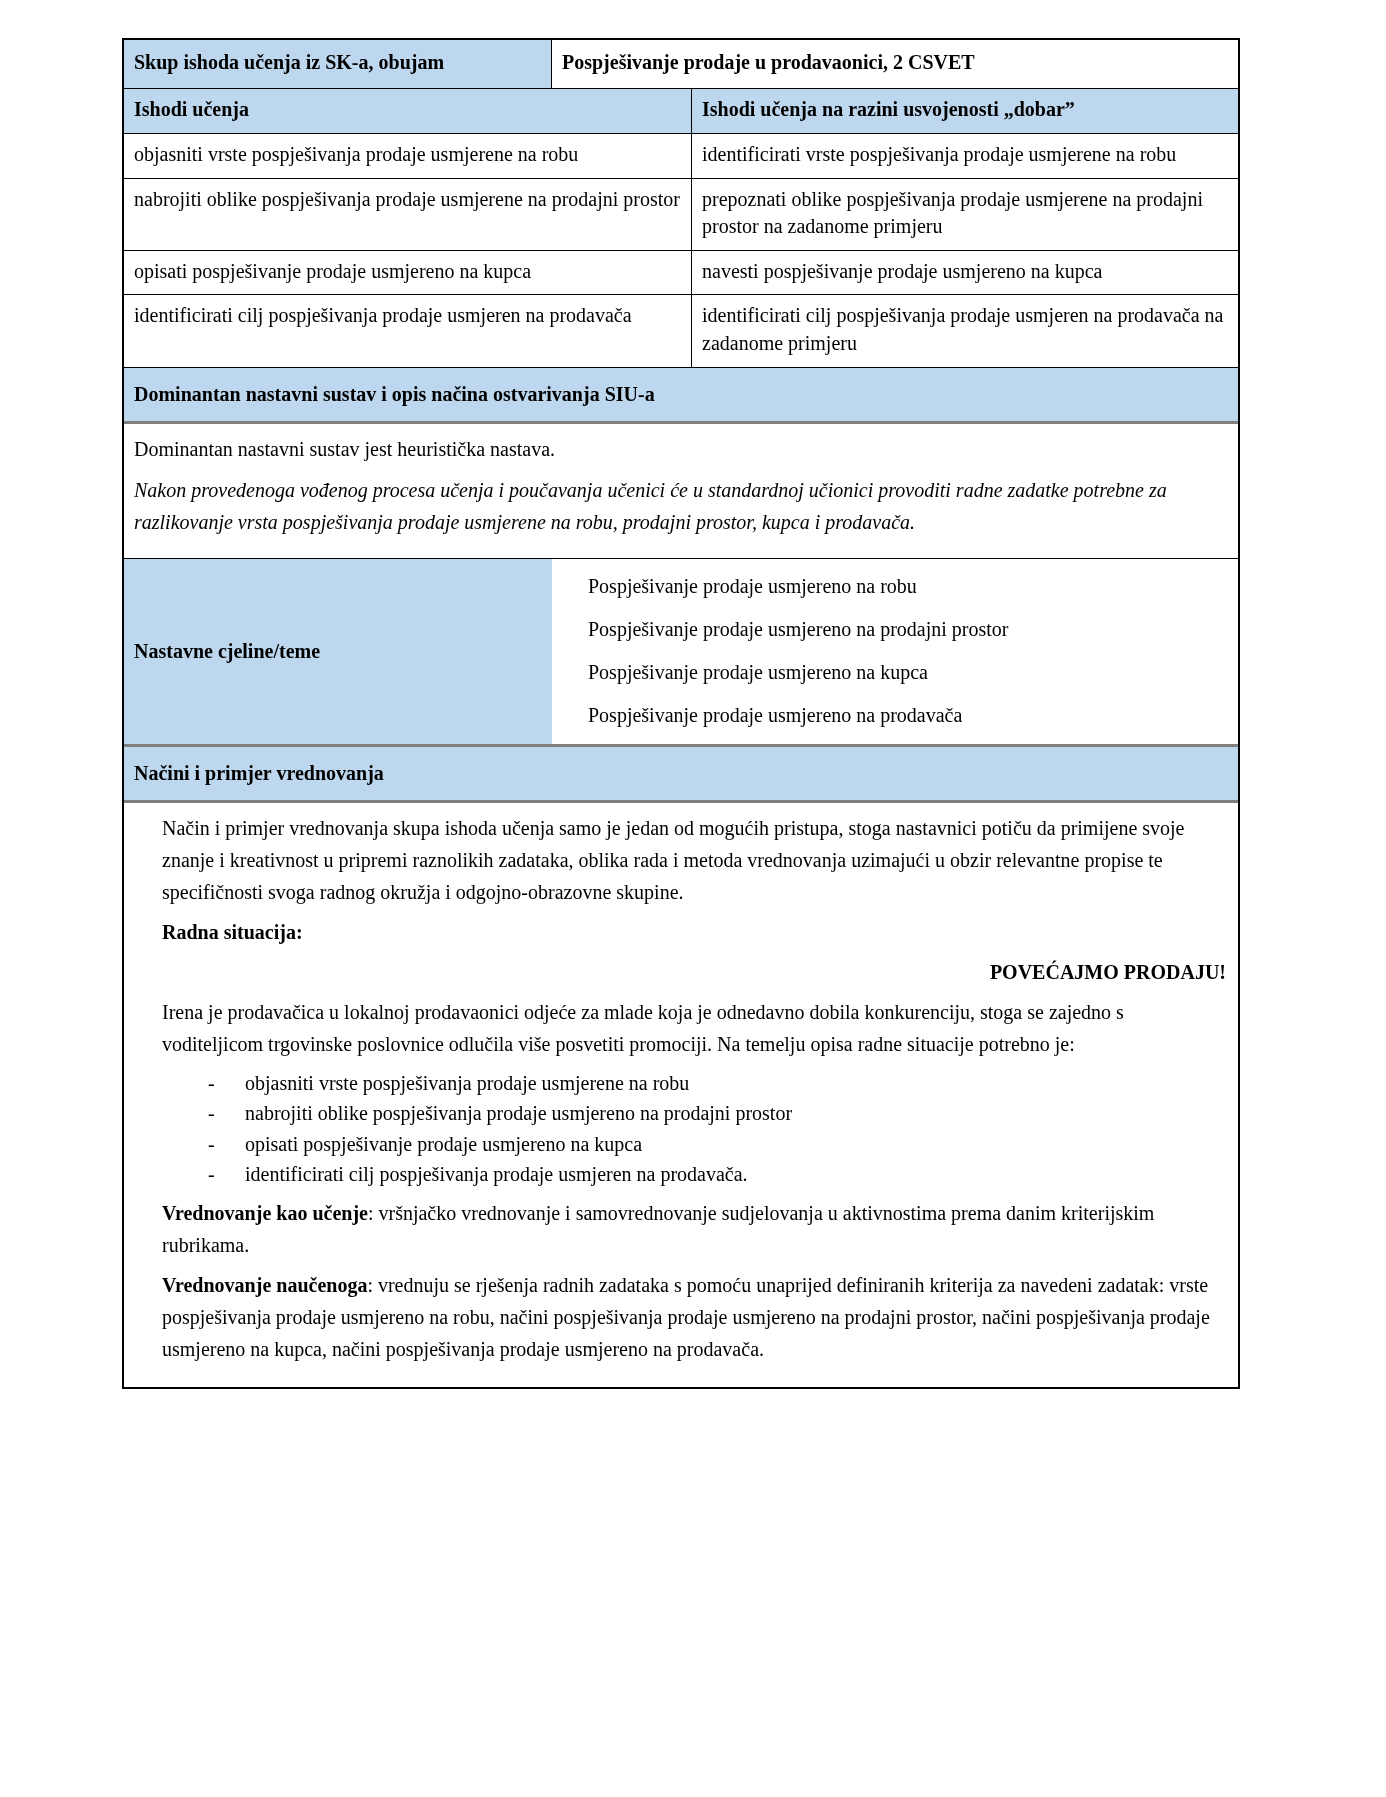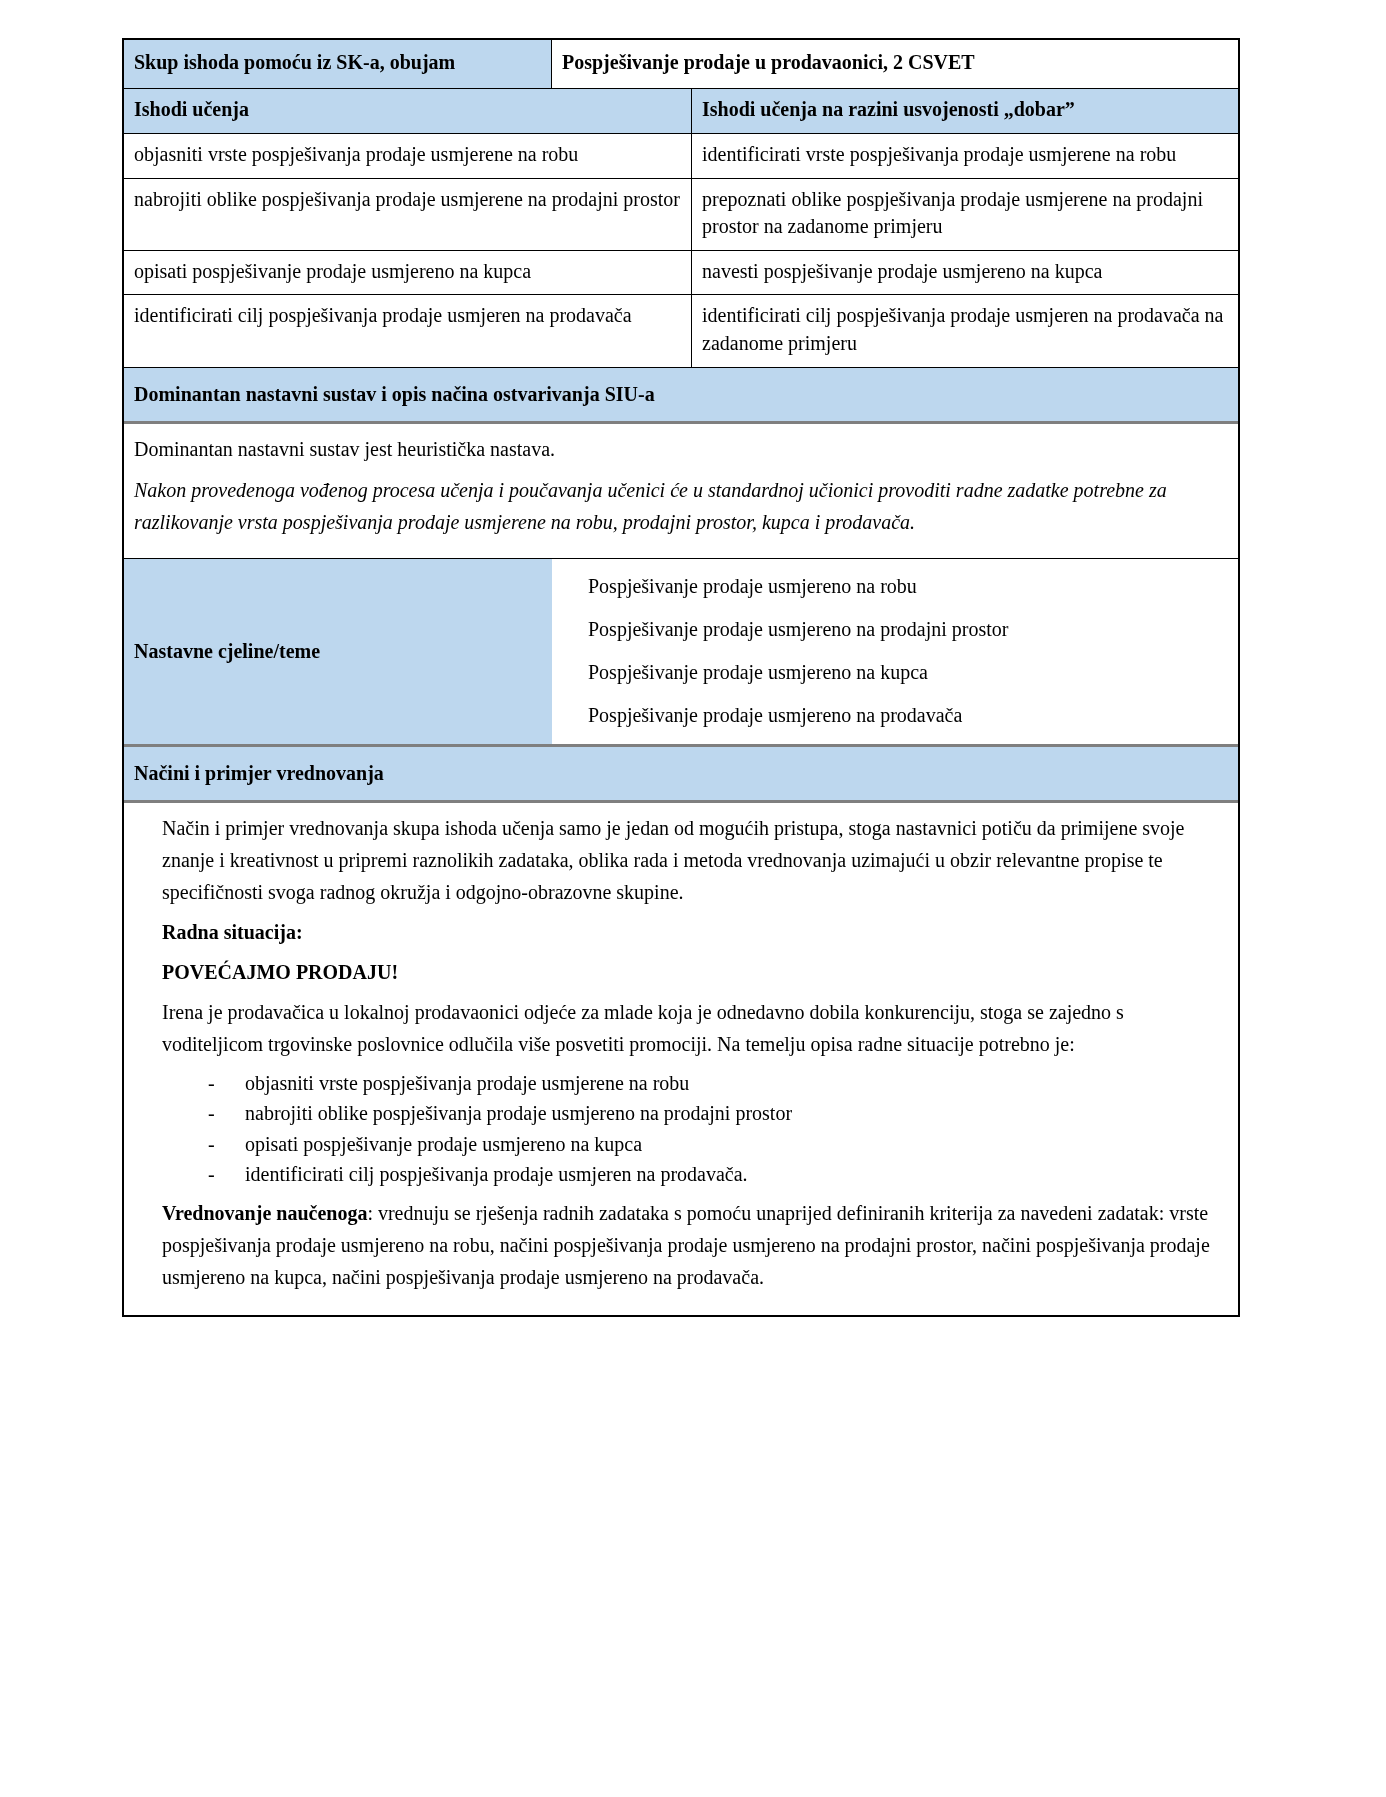--- a/index.html
+++ b/index.html
@@ -38,33 +38,33 @@
   .text-block p { line-height: 1.62; margin: 0 0 9px 0; }
   .text-block p:last-child { margin-bottom: 7px; font-style: italic; }
 
   .units-row .label-cell { display: flex; align-items: center; padding: 10px; }
   .units-row .list-cell { padding: 12px 10px 14px 12px; margin-left: 24px; }
   .units-row .list-cell .unit { line-height: 1.5; margin: 0 0 13px 0; }
   .units-row .list-cell .unit:last-child { margin-bottom: 0; }
 
   .eval-block { padding: 9px 12px 14px 10px; }
   .eval-block p { line-height: 1.6; margin: 0 0 8px 0; }
-  .eval-block .centered-title { text-align: left; font-weight: bold; margin: 4px 0 8px 0; }
+  .eval-block .centered-title { text-align: right; font-weight: bold; margin: 4px 0 8px 0; }
   .eval-block .label-lead { font-weight: bold; }
   .bullet-list { margin: 0 0 8px 0; }
   .bullet-item { position: relative; padding-left: 83px; line-height: 1.52; }
   .bullet-item .marker { position: absolute; left: 46px; top: 0; }
 </style>
 </head>
 <body>
 
 <div class="doc-table">
 
   <div class="row split-a title-row">
-    <div class="cell v-divider blue bold">Skup ishoda pomoću iz SK-a, obujam</div>
+    <div class="cell v-divider blue bold">Skup ishoda učenja iz SK-a, obujam</div>
     <div class="cell bold">Pospješivanje prodaje u prodavaonici, 2 CSVET</div>
   </div>
 
   <div class="row split-b head-row">
     <div class="cell v-divider blue bold">Ishodi učenja</div>
     <div class="cell blue bold">Ishodi učenja na razini usvojenosti „dobar”</div>
   </div>
 
   <div class="row split-b">
     <div class="cell v-divider">objasniti vrste pospješivanja prodaje usmjerene na robu</div>
@@ -120,16 +120,17 @@
       <div class="bullet-item">
         <span class="marker">-</span>
         <span>opisati pospješivanje prodaje usmjereno na kupca</span>
       </div>
       <div class="bullet-item">
         <span class="marker">-</span>
         <span>identificirati cilj pospješivanja prodaje usmjeren na prodavača.</span>
       </div>
     </div>
 
+    <p><span class="label-lead">Vrednovanje kao učenje</span><span>: vršnjačko vrednovanje i samovrednovanje sudjelovanja u aktivnostima prema danim kriterijskim rubrikama.</span></p>
     <p><span class="label-lead">Vrednovanje naučenoga</span><span>: vrednuju se rješenja radnih zadataka s pomoću unaprijed definiranih kriterija za navedeni zadatak: vrste pospješivanja prodaje usmjereno na robu, načini pospješivanja prodaje usmjereno na prodajni prostor, načini pospješivanja prodaje usmjereno na kupca, načini pospješivanja prodaje usmjereno na prodavača.</span></p>
   </div>
 
 </div>
 
 </body></html>

